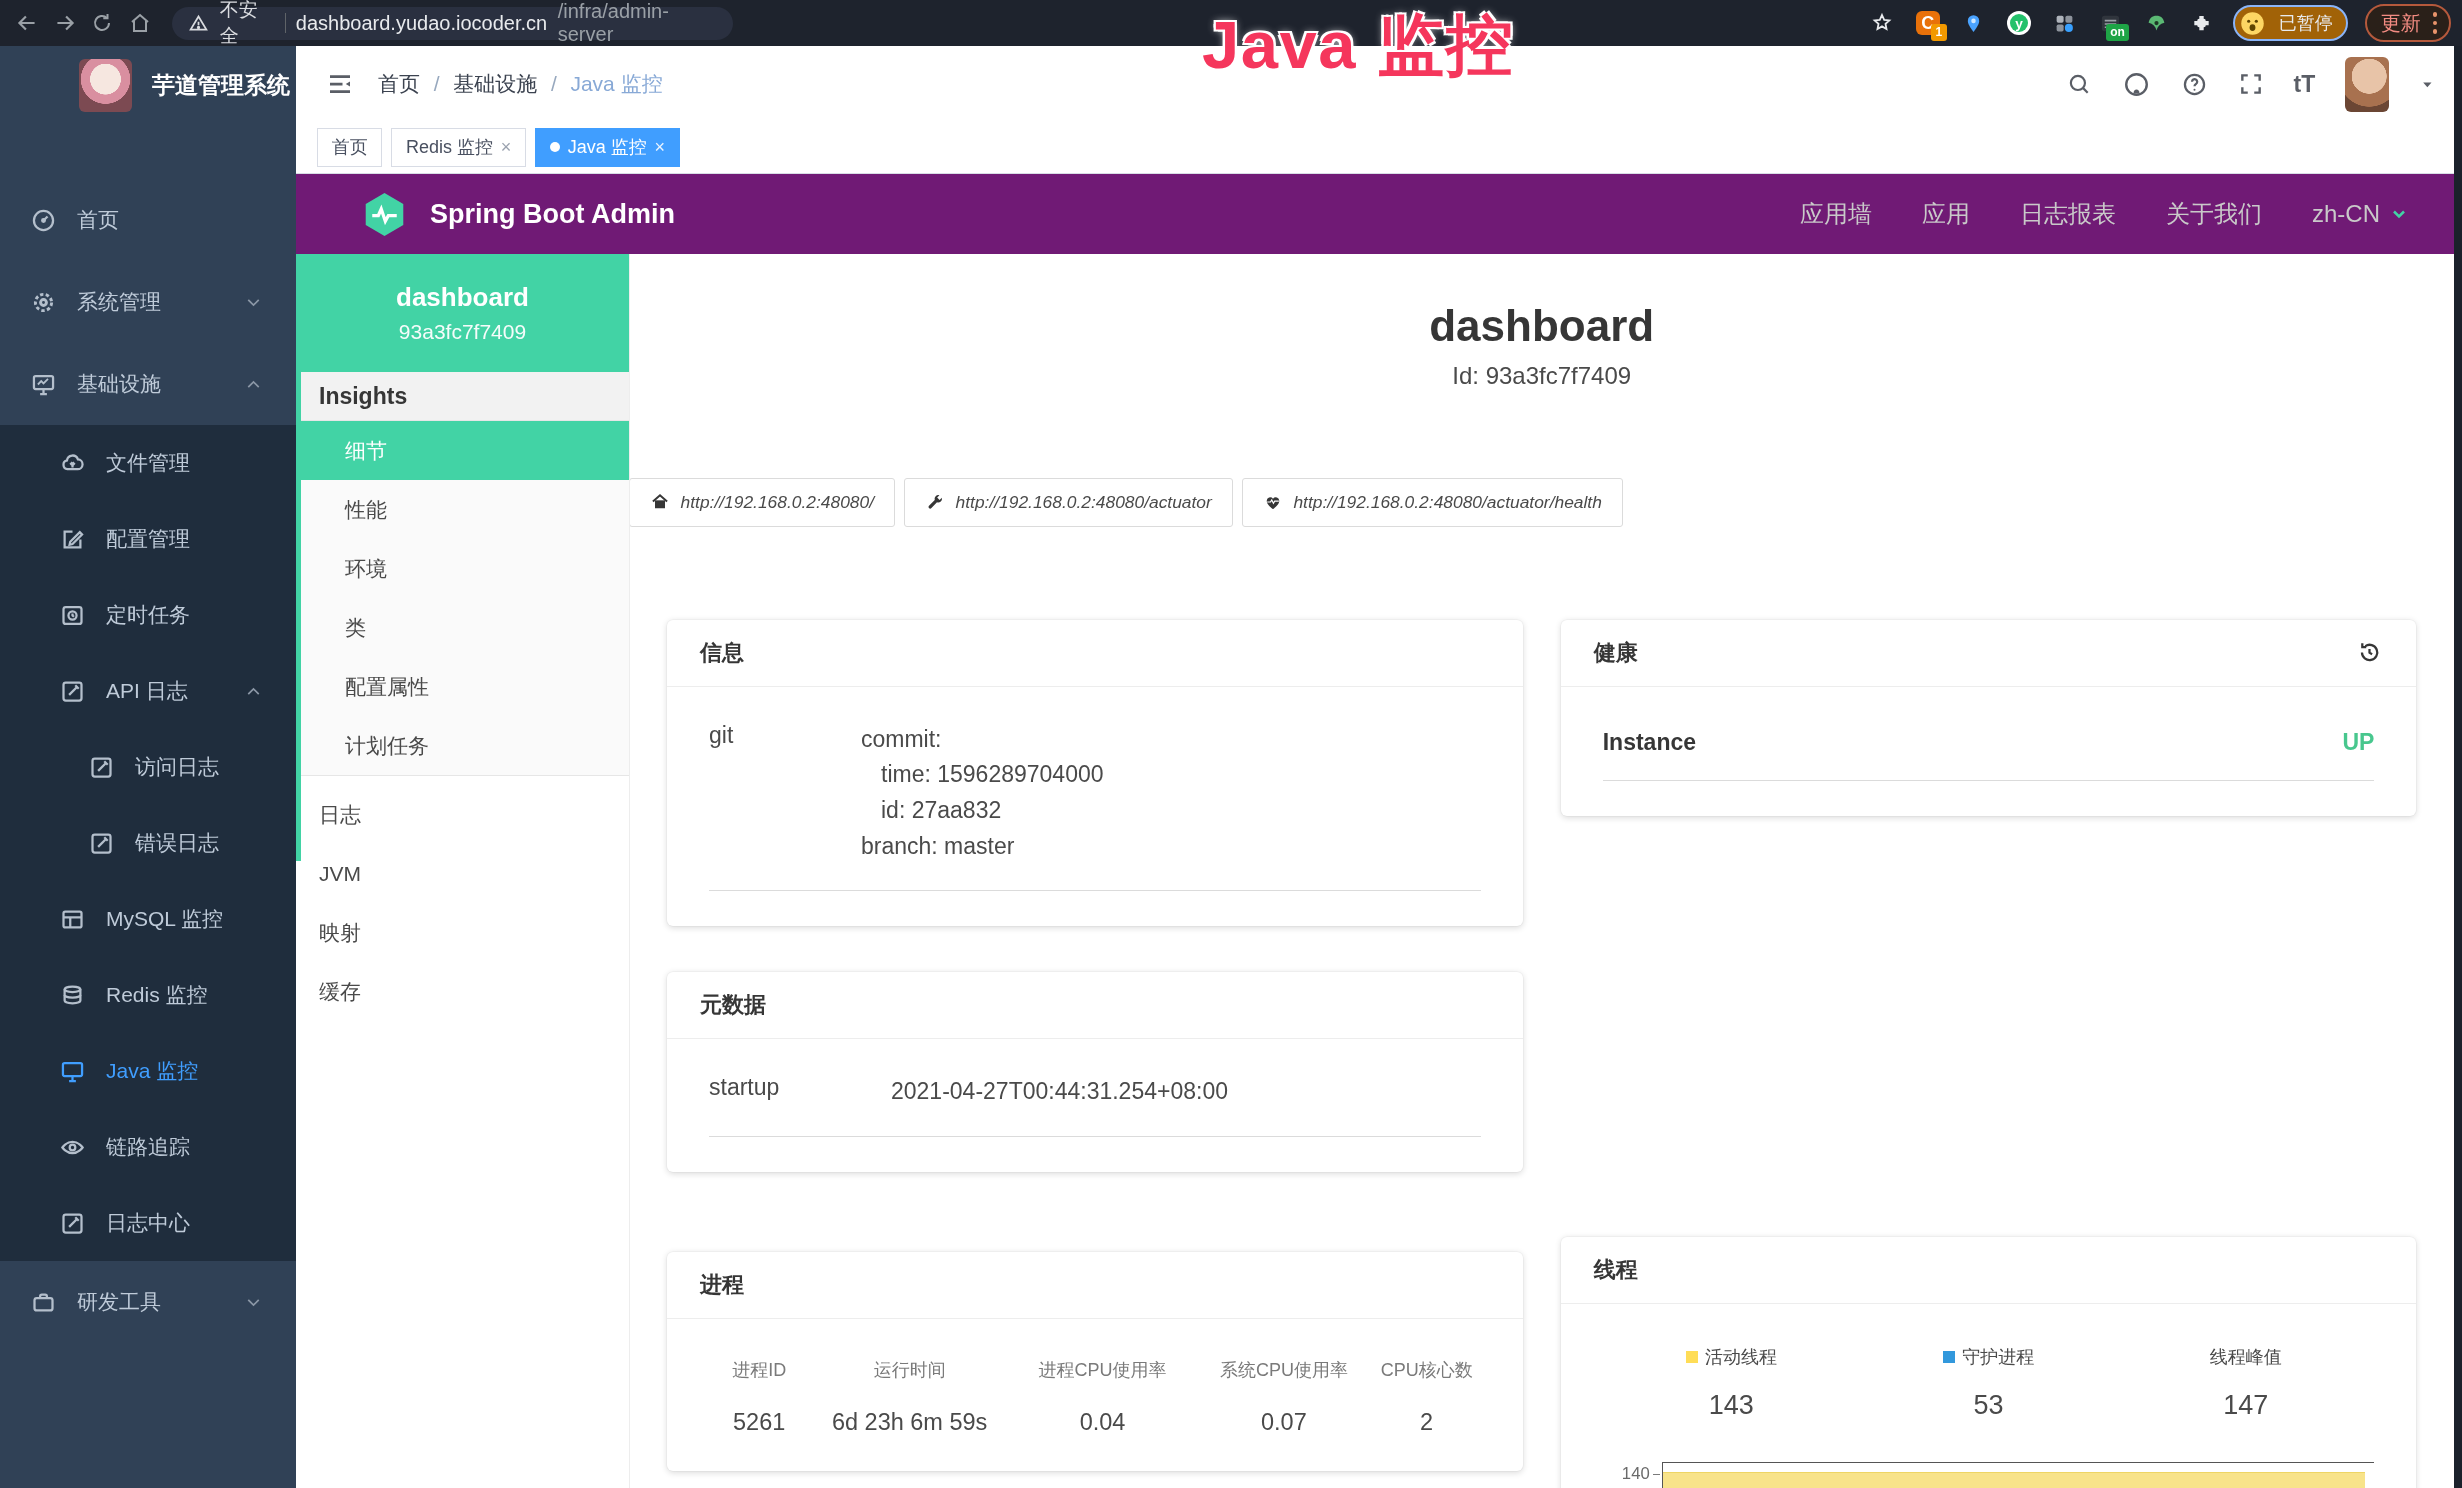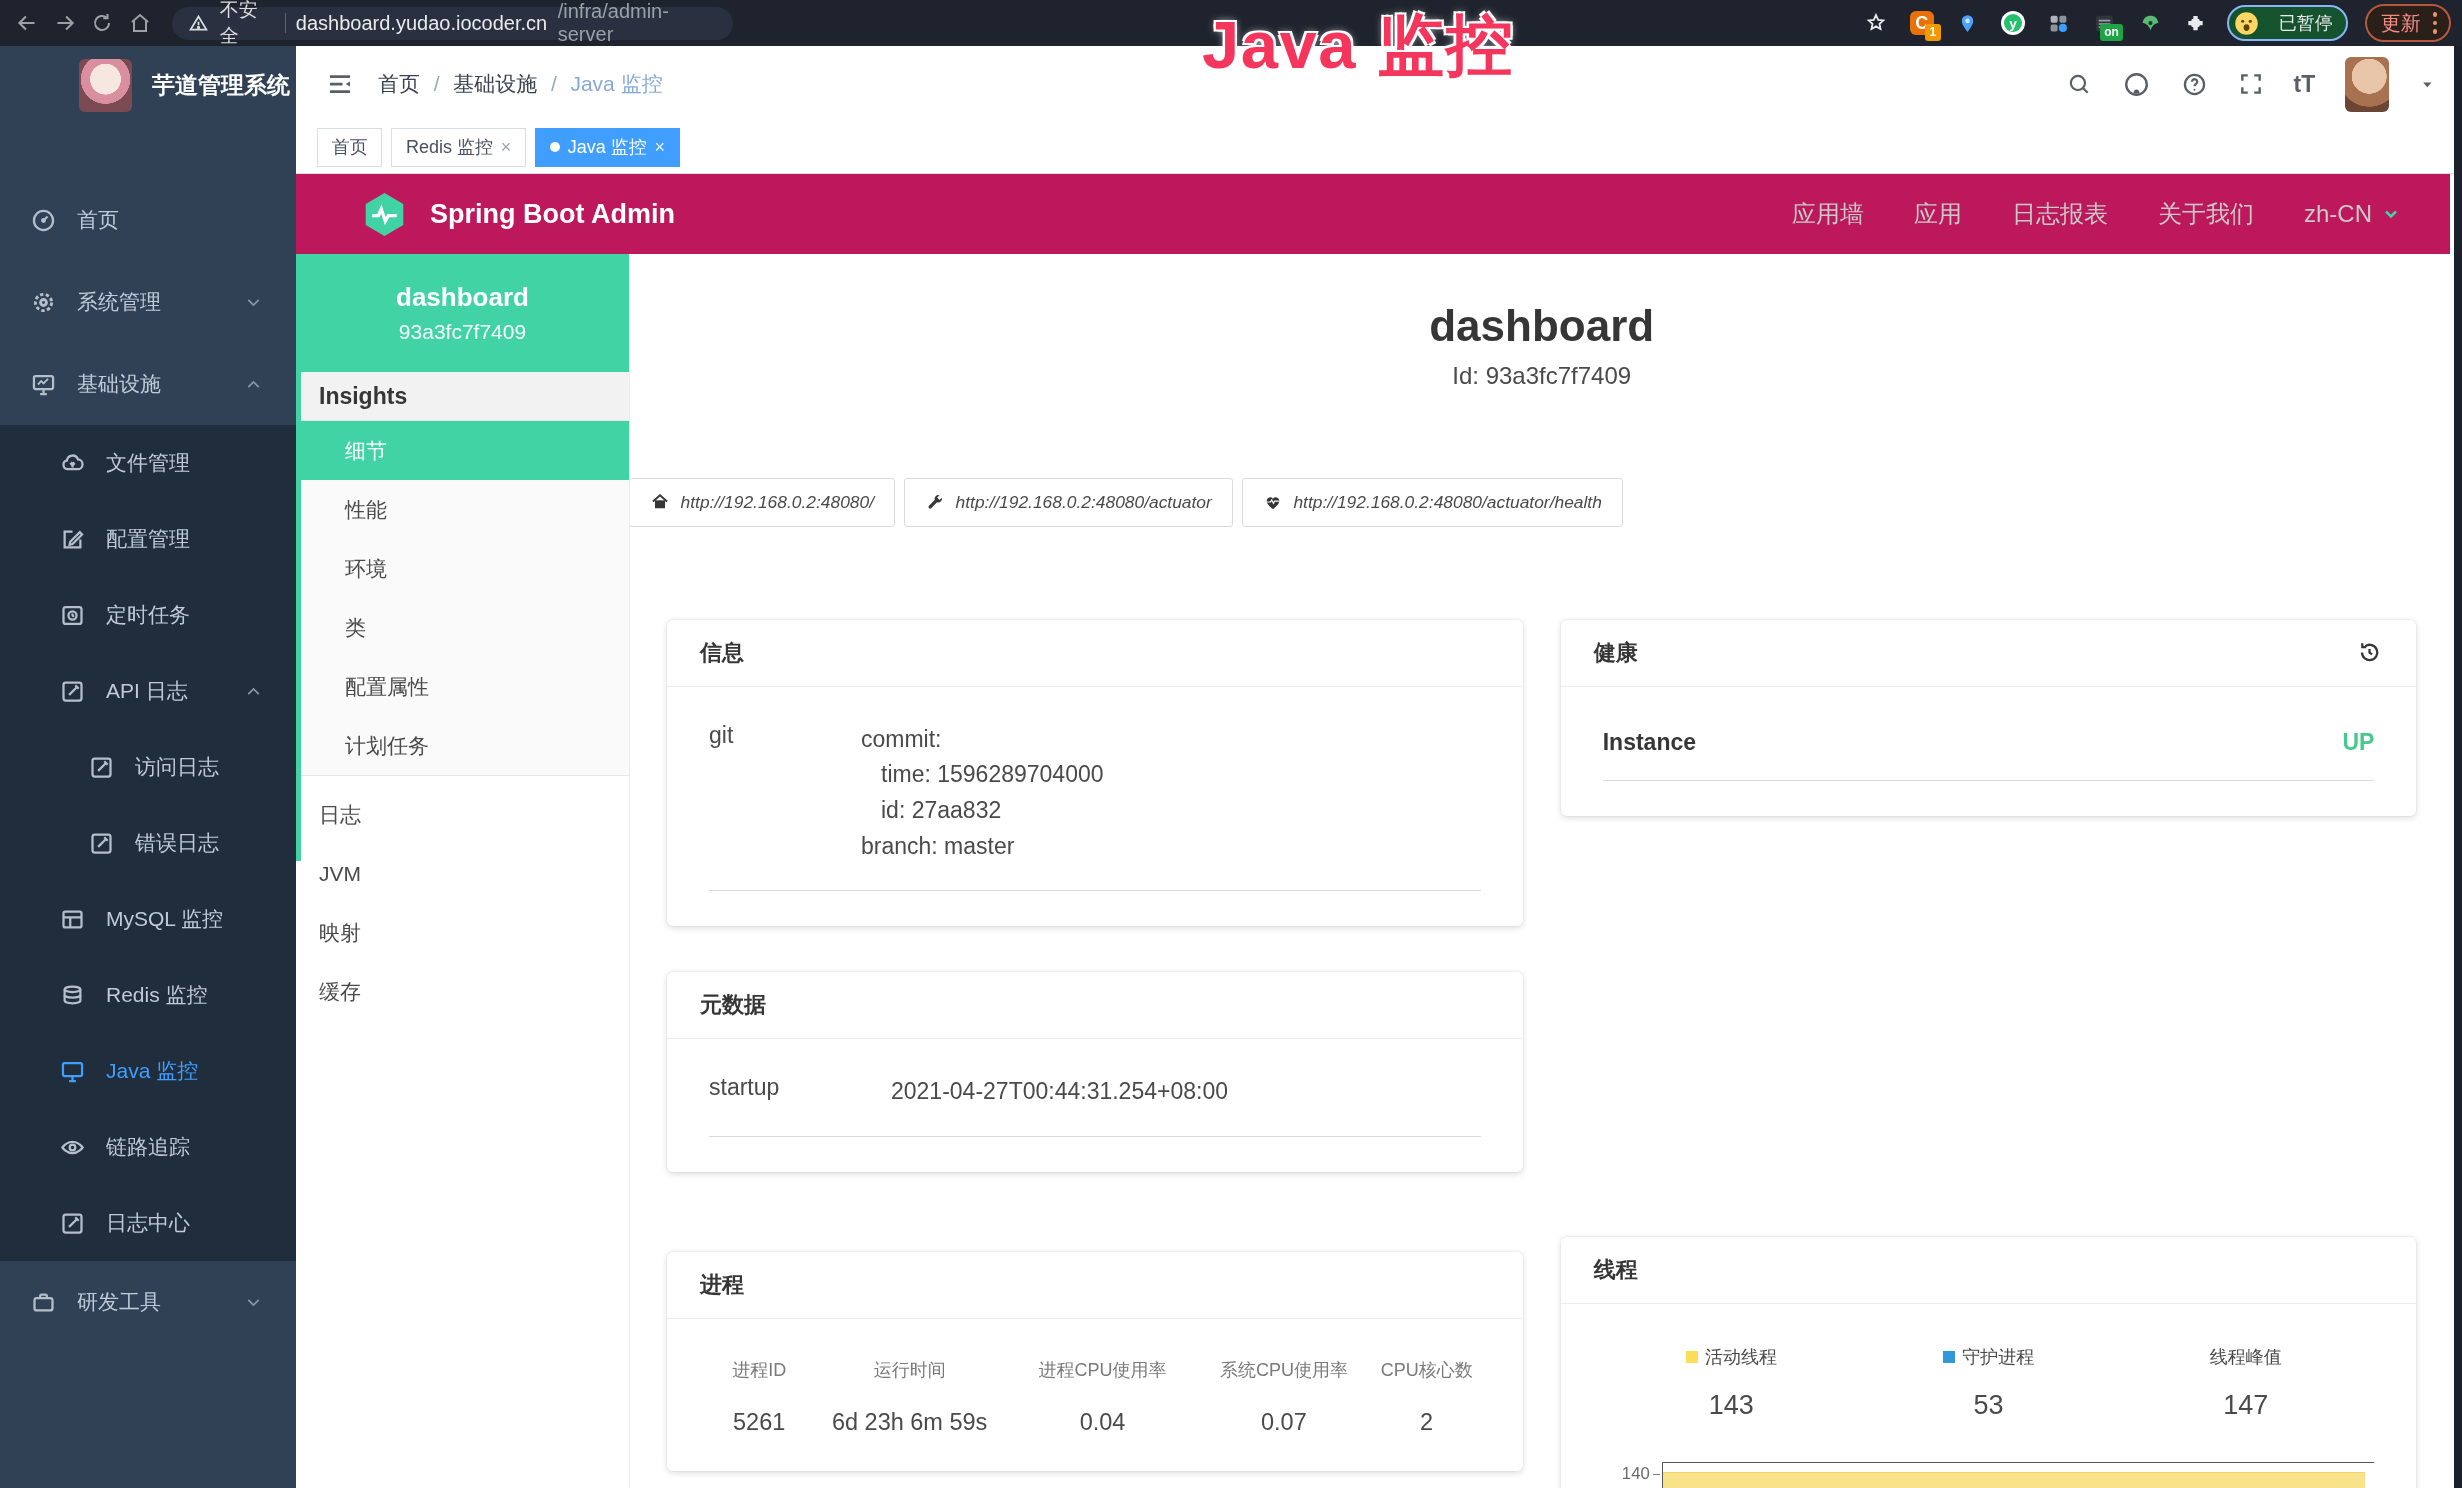--- a/index.html
+++ b/index.html
@@ -23,22 +23,22 @@
   .sec-label { font-size:19px; color:#dadce0; }
   .pill-div { width:0.8px; height:20px; background:#5f6368; }
   .url-host { font-size:20px; color:#e8eaed; }
   .url-path { font-size:20px; color:#9aa0a6; }
   .chrome-right { margin-left:auto; display:flex; align-items:center; gap:16.7px; }
   .ext { width:29px; height:29px; display:flex; align-items:center; justify-content:center; position:relative; }
   .ext-badge { position:absolute; right:-4.6px; bottom:-3px; background:#f29900; color:#fff; font-size:12px; line-height:1;
     padding:2.3px 4.6px; border-radius:3px; font-weight:bold; }
   .ext-badge.green { background:#1ea446; }
   .ext-sq { border-radius:6px; width:24px; height:24px; display:flex; align-items:center; justify-content:center; font-weight:bold; }
-  .profile-pill { display:flex; align-items:center; gap:19px; border:2.3px solid #8ab4f8; border-radius:21px;
-    padding:2.3px 13.7px 2.3px 3.8px; background:#14532d; color:#e8eaed; font-size:18px; }
+  .profile-pill { display:flex; align-items:center; gap:13px; border:2.3px solid #8ab4f8; border-radius:21px;
+    padding:2.3px 13.7px 2.3px 3.8px; background:#a16207; color:#e8eaed; font-size:18px; }
   .update-btn { display:flex; align-items:center; gap:9px; border:2.3px solid #b5593c; border-radius:20px;
     padding:3.8px 9px 3.8px 13.7px; background:#2a2019; color:#f28b82; font-size:20px; }
   .kebab { display:flex; flex-direction:column; gap:3.8px; padding:1.5px 3px; }
   .kebab i { width:4.6px; height:4.6px; border-radius:50%; background:#e8936b; }
 
   
   .annotation {
     position:absolute; left:1202px; top:0px; z-index:70; font-size:67px; font-weight:bold; color:#f5365c;
     text-shadow:-2.3px -2.3px 0 #fff, 2.3px -2.3px 0 #fff, -2.3px 2.3px 0 #fff, 2.3px 2.3px 0 #fff, 0 0 9px rgba(255,255,255,.9);
     letter-spacing:1.5px; pointer-events:none;
@@ -77,21 +77,21 @@
     border-bottom:0.8px solid #d8dce5; box-shadow:0 1.5px 3px rgba(0,0,0,.06);
     display:flex; align-items:center; gap:9px; padding-left:21px; z-index:5; }
   .tab { height:39px; display:flex; align-items:center; gap:7.6px; padding:0 13.7px;
     border:0.8px solid #d8dce5; background:#fff; color:#495060; font-size:18px; }
   .tab .x { font-size:18px; color:#9aa2af; }
   .tab.active { background:#409EFF; border-color:#409EFF; color:#fff; }
   .tab.active .x { color:#eaf4ff; }
   .tab .dot { width:10.6px; height:10.6px; border-radius:50%; background:#fff; }
 
   
-  .sba-nav { position:absolute; left:296px; top:174px; right:12px; height:80px; background:#be185d;
+  .sba-nav { position:absolute; left:296px; top:174px; right:4px; height:80px; background:#701a75;
     display:flex; align-items:center; padding:0 49px 0 64px; z-index:5; }
   .sba-brand { color:#fff; font-size:27px; font-weight:bold; margin-left:21px; }
   .sba-links { margin-left:auto; display:flex; align-items:center; gap:50px; font-size:24px; color:#c9c9c9; }
   .lang { display:flex; align-items:center; gap:9px; }
   .lang .chev { color:#42d3a5; }
 
   .sba-side { position:absolute; left:296px; top:254px; width:334px; bottom:0; background:#fff;
     border-right:0.8px solid #ededed; z-index:4; }
   .sba-side::before { content:''; position:absolute; left:0; top:0; width:4.6px; height:607px; background:#42d3a5; }
   .inst-head { height:118px; background:#42d3a5; color:#fff; display:flex; flex-direction:column;

